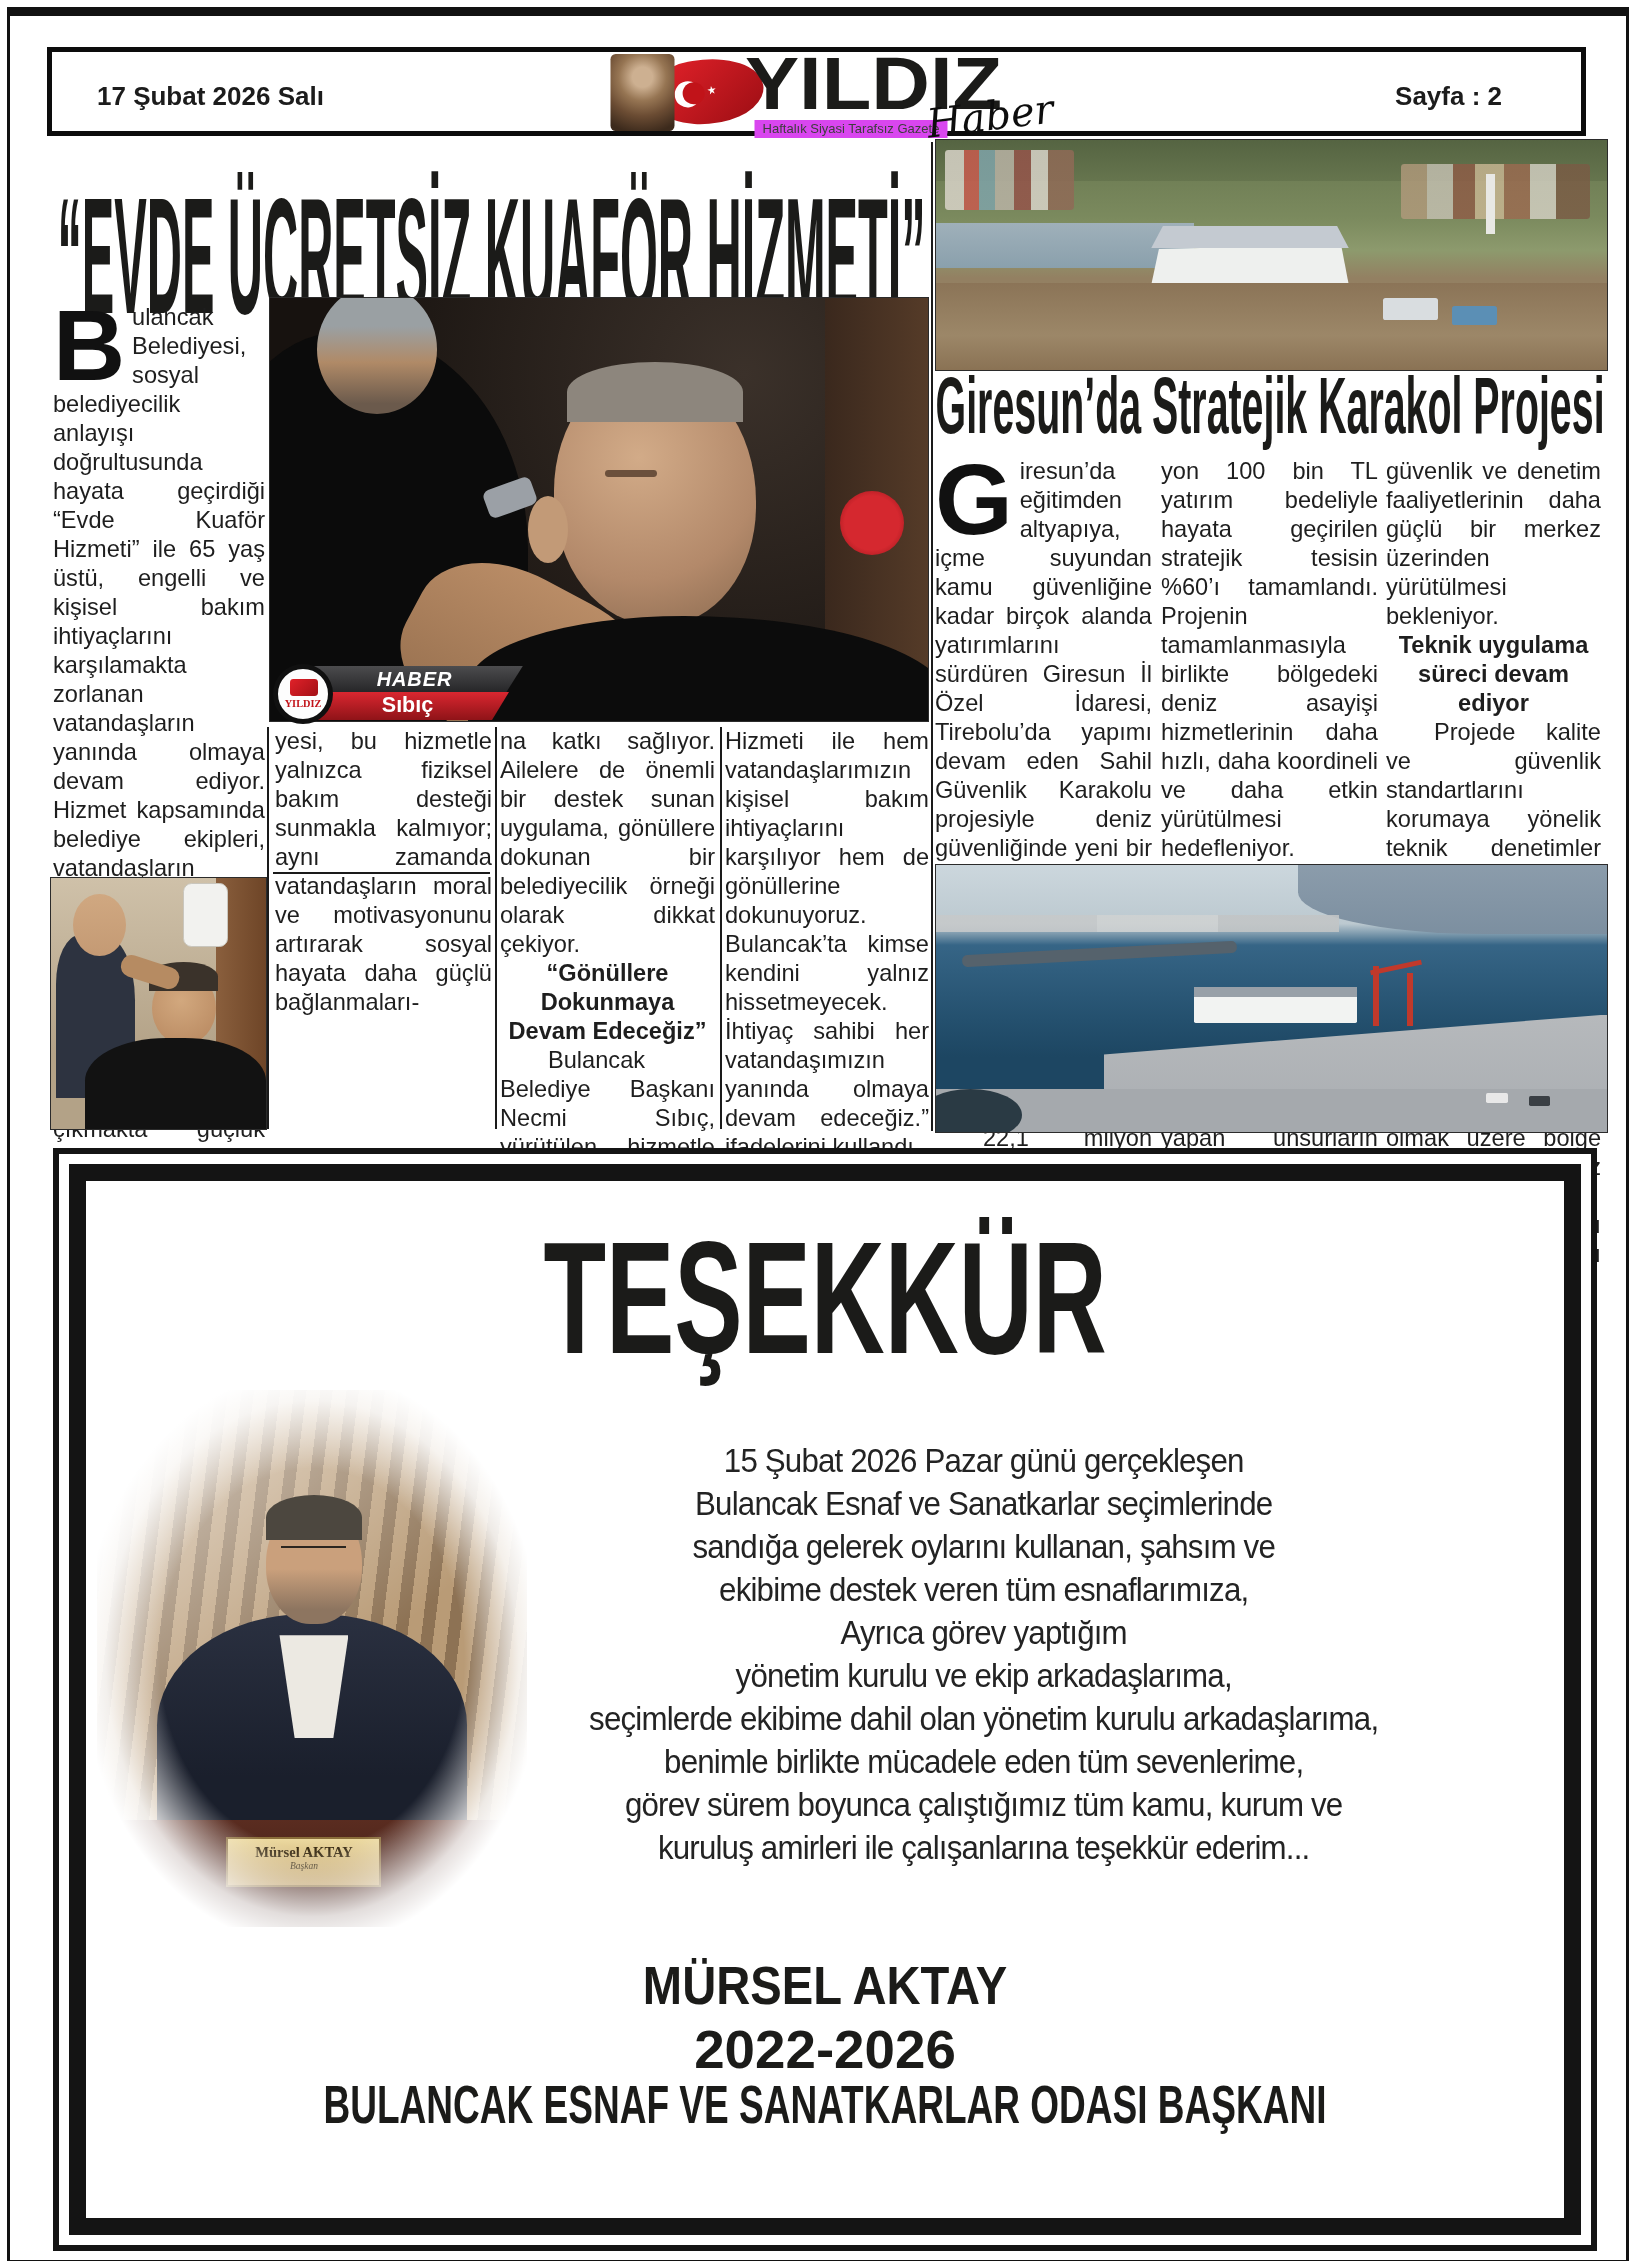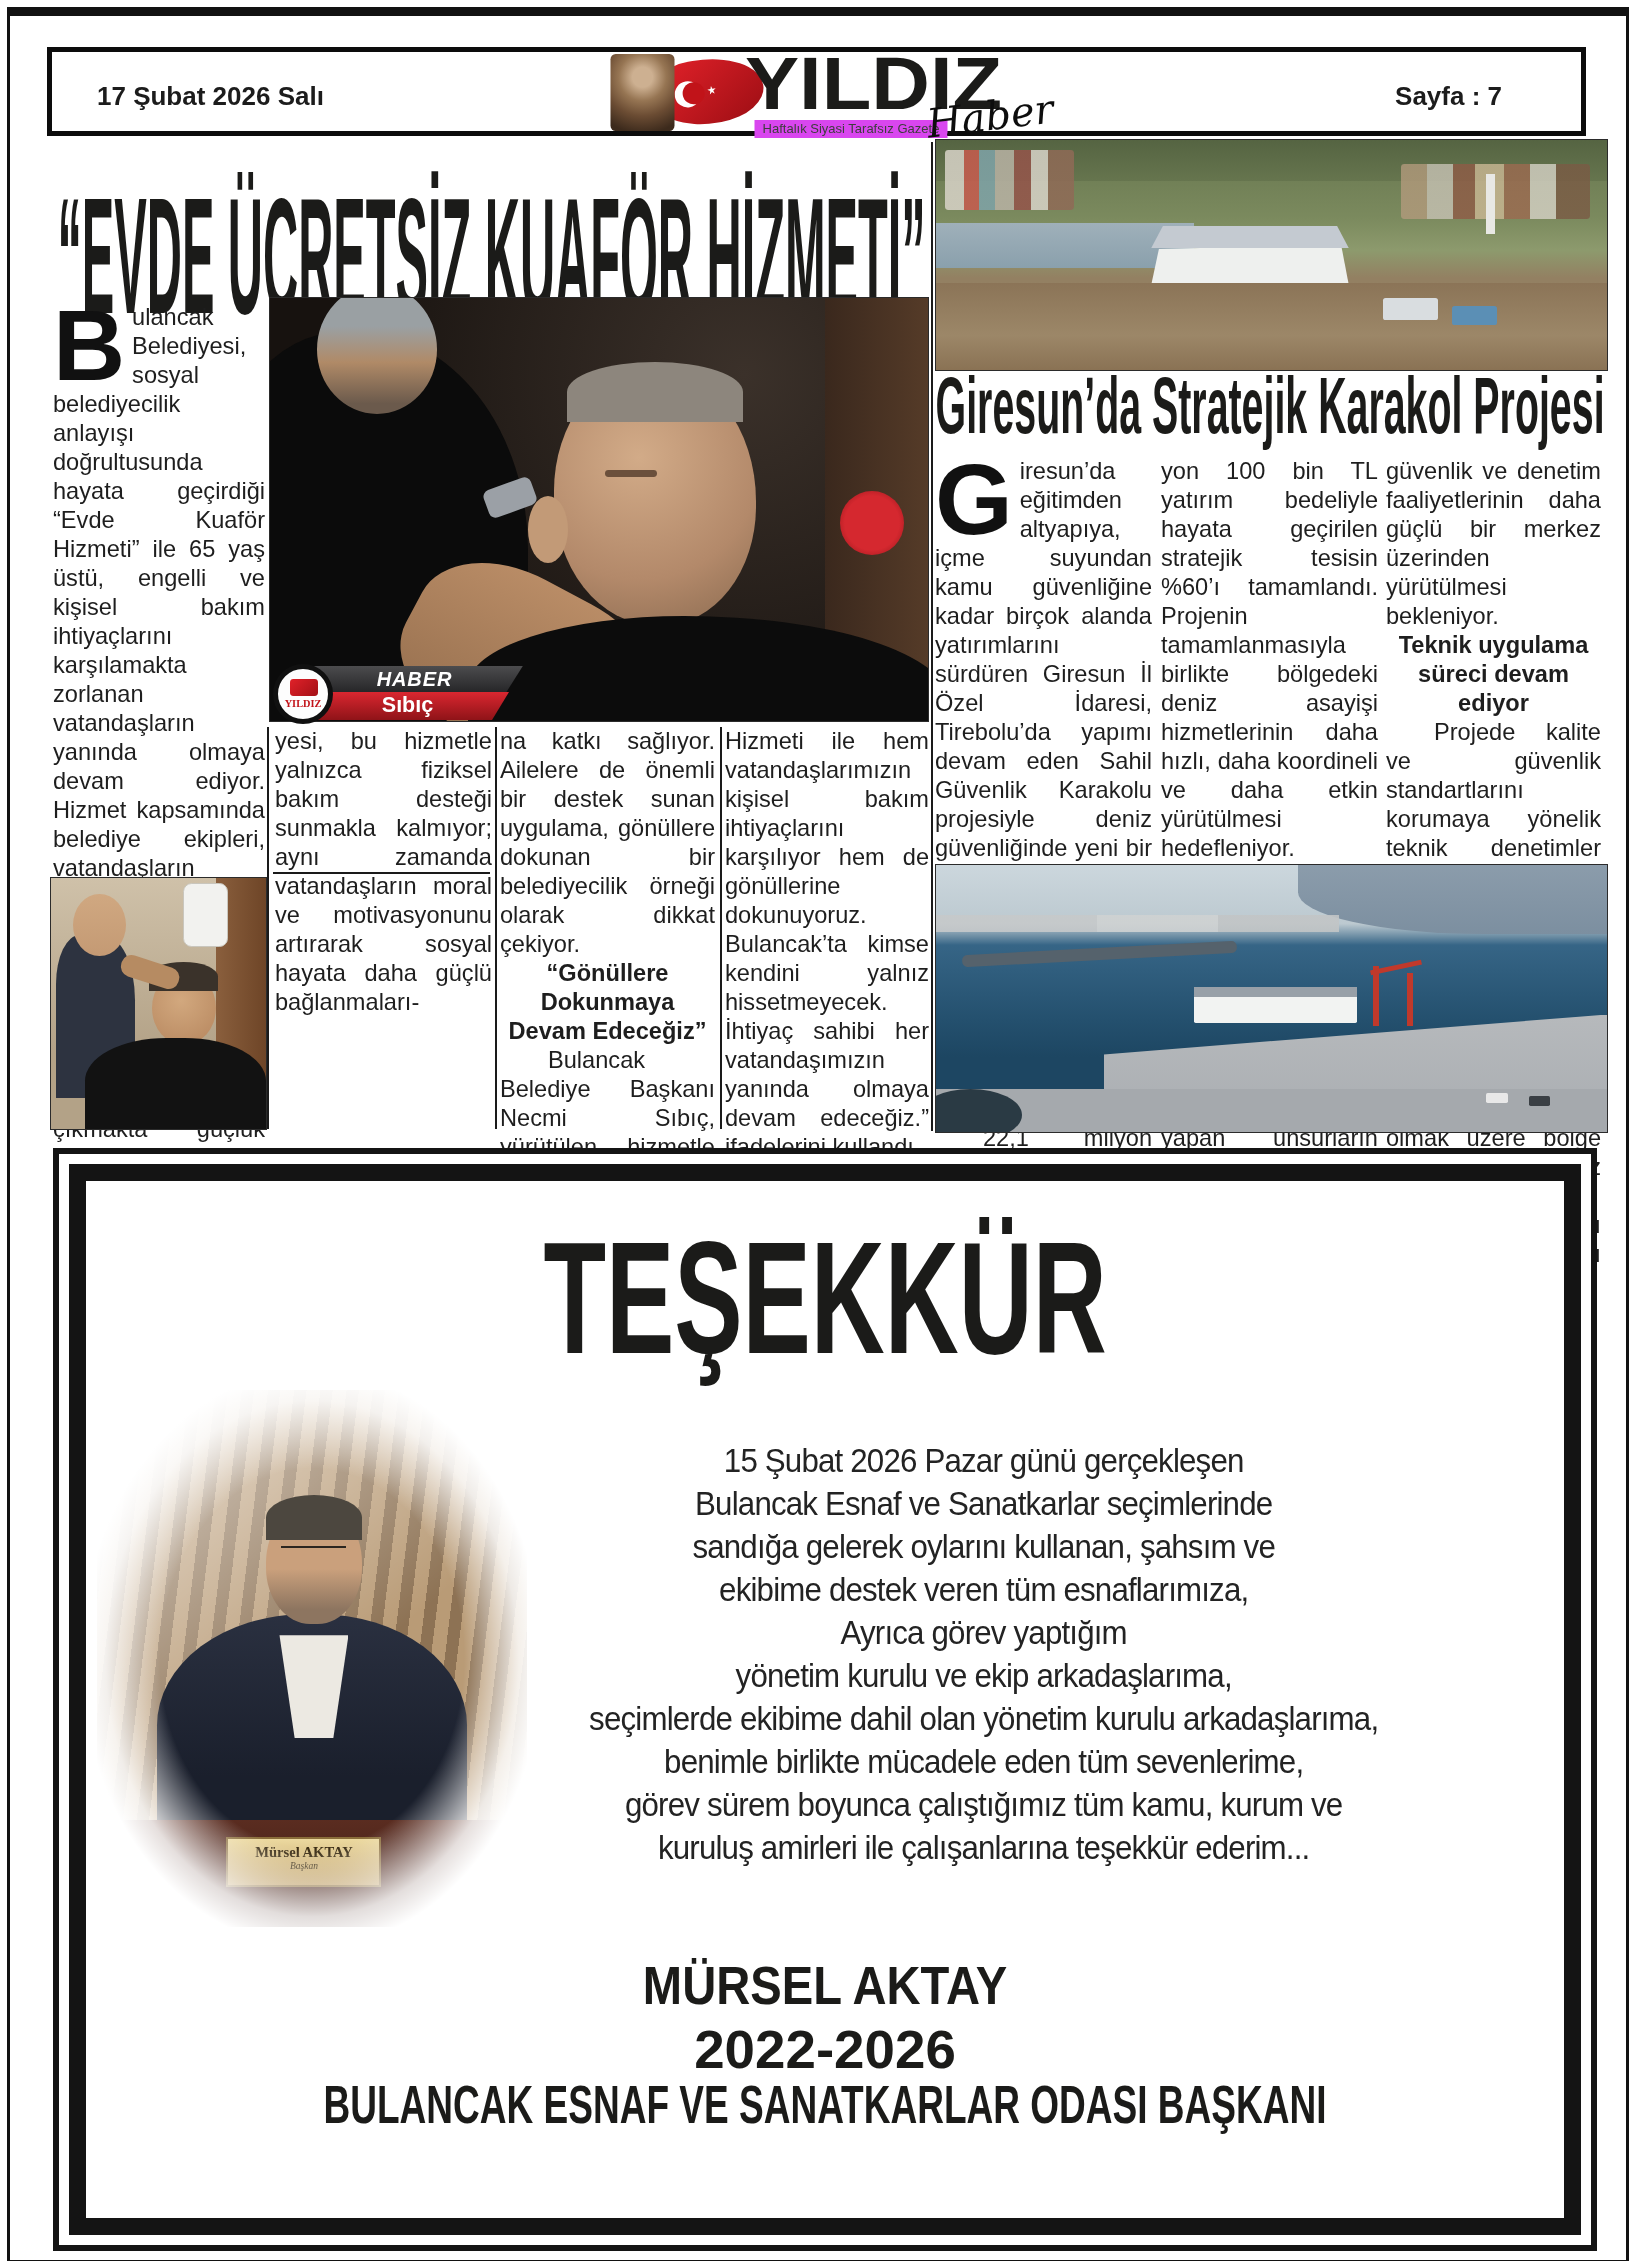--- a/index.html
+++ b/index.html
@@ -92,21 +92,21 @@
      background:radial-gradient(ellipse at 50% 50%,rgba(255,255,255,0) 50%,rgba(255,255,255,.85) 68%,#fff 76%);}
 </style>
 </head>
 <body>
 
 <div class="page">
   <div class="frame"></div>
 
   <div class="masthead">
     <div class="m-date">17 Şubat 2026 Salı</div>
-    <div class="m-page">Sayfa : 7</div>
+    <div class="m-page">Sayfa : 2</div>
     <div class="logo">
       <div class="l-flag">
         <div class="l-crescent"></div>
         <div class="l-star"></div>
       </div>
       <div class="l-portrait"></div>
       <svg class="hl-svg" style="position:absolute;left:129px;top:-3.4px;" width="268" height="72" viewBox="0 0 312 84">
         <text x="156" y="72" text-anchor="middle" font-family="Liberation Serif, serif" font-weight="bold" font-size="86" fill="#c40d12" textLength="300" lengthAdjust="spacingAndGlyphs">YILDIZ</text>
       </svg>
       <div class="l-sub">Haftalık Siyasi Tarafsız Gazete</div>

